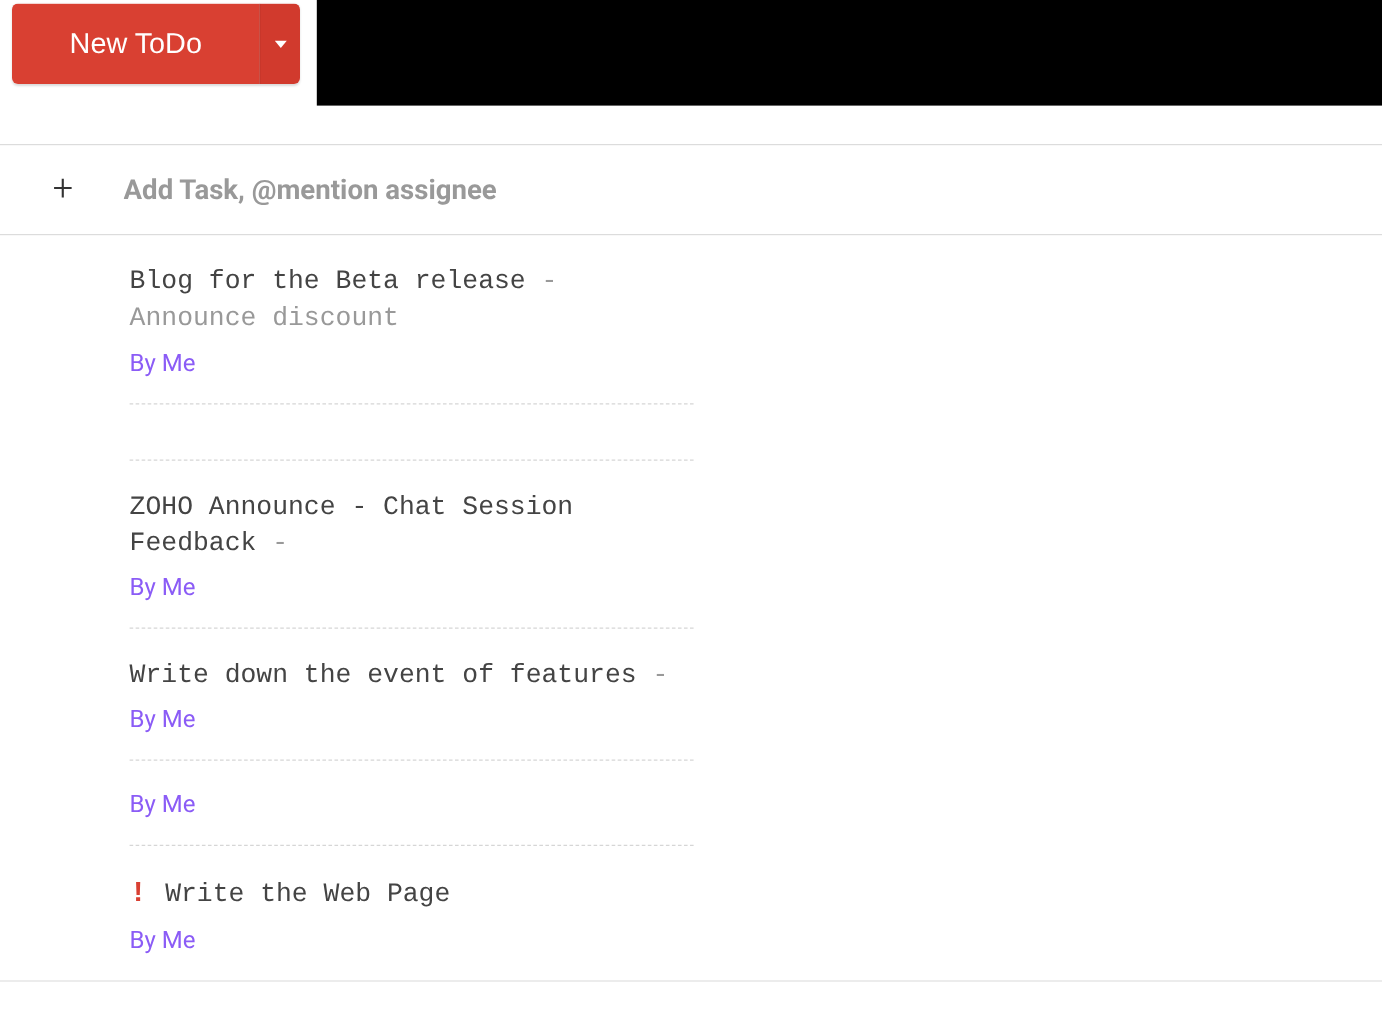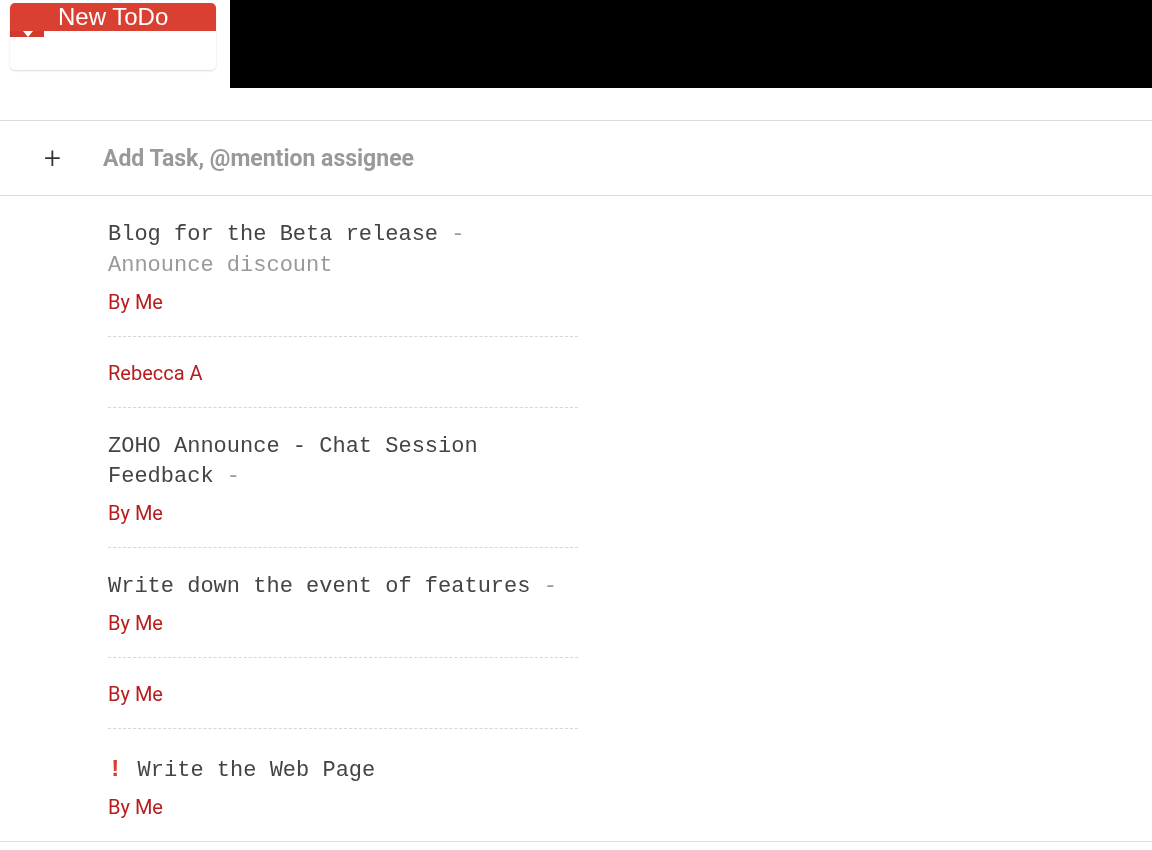--- a/index.html
+++ b/index.html
@@ -20,21 +20,20 @@
       padding: 0;
     }
     .new-todo-btn {
       display: flex;
       align-items: stretch;
       margin: 3px 0 16px 10px;
       height: 67px;
       border-radius: 5px;
       overflow: hidden;
       box-shadow: 0 1px 2px rgba(0,0,0,0.15);
-      flex-direction: column;
     }
     .new-todo-main {
       background: #d94032;
       color: #fff;
       font-size: 24px;
       font-weight: 400;
       padding: 0 48px;
       display: flex;
       align-items: center;
       justify-content: center;
@@ -114,21 +113,21 @@
       color: #444;
       line-height: 1.4;
       margin-bottom: 8px;
       font-family: Liberation Mono, monospace;
     }
     .task-suffix {
       color: #999;
     }
     .task-assignee {
       font-size: 20px;
-      color: #b91c1c;
+      color: #8b5cf6;
     }
     .priority-icon {
       color: #d94032;
       font-weight: bold;
       font-size: 24px;
       margin-right: 2px;
       display: inline-block;
       vertical-align: baseline;
     }
   </style>
@@ -153,21 +152,20 @@
     <input type="text" class="add-task-input" placeholder="Add Task, @mention assignee" style="">
   </div>
 
   <div class="task-list">
 
   <div class="task-item">
         <div class="task-title-line"><span>Blog for the Beta release</span><span class="task-suffix"> - Announce discount</span></div>
         <div class="task-assignee">By Me</div>
       </div>
       <div class="task-item">
-        <div class="task-assignee">Rebecca A</div>
       </div>
       <div class="task-item">
         <div class="task-title-line"><span>ZOHO Announce - Chat Session Feedback</span><span class="task-suffix"> -</span></div>
         <div class="task-assignee">By Me</div>
       </div>
       <div class="task-item">
         <div class="task-title-line"><span>Write down the event of features</span><span class="task-suffix"> -</span></div>
         <div class="task-assignee">By Me</div>
       </div>
       <div class="task-item">

